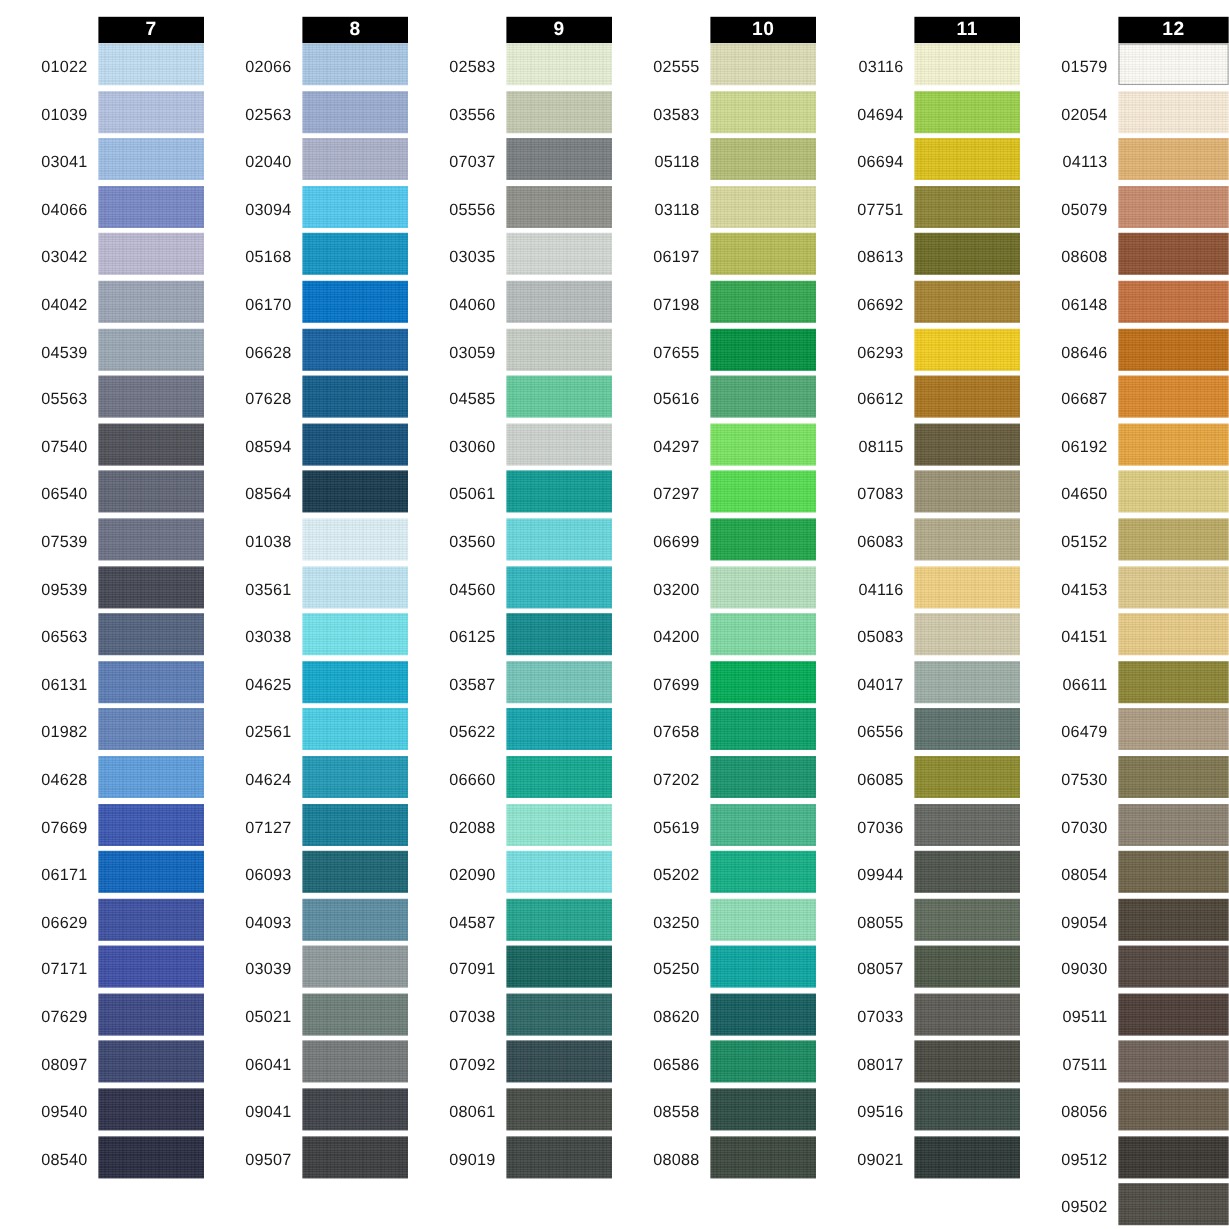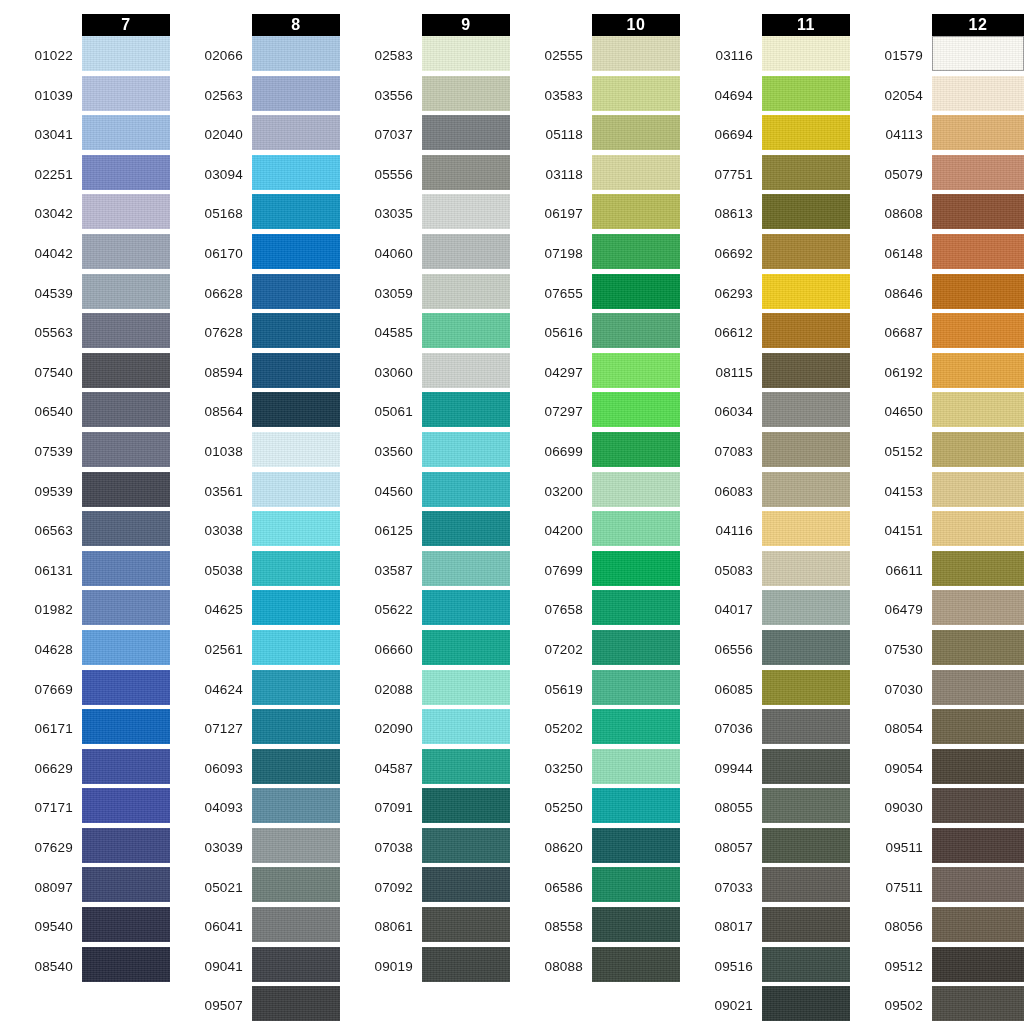--- a/index.html
+++ b/index.html
@@ -103,21 +103,21 @@
       </div>
       <div class="swatch-row">
         <div class="code">01039</div>
         <div class="swatch" style="background-color: rgb(179, 193, 224);"></div>
       </div>
       <div class="swatch-row">
         <div class="code">03041</div>
         <div class="swatch" style="background-color: rgb(157, 189, 228);"></div>
       </div>
       <div class="swatch-row">
-        <div class="code">02251</div>
+        <div class="code">04066</div>
         <div class="swatch" style="background-color: rgb(119, 135, 196);"></div>
       </div>
       <div class="swatch-row">
         <div class="code">03042</div>
         <div class="swatch" style="background-color: rgb(186, 185, 210);"></div>
       </div>
       <div class="swatch-row">
         <div class="code">04042</div>
         <div class="swatch" style="background-color: rgb(155, 164, 181);"></div>
       </div>
@@ -245,24 +245,20 @@
       </div>
       <div class="swatch-row">
         <div class="code">03561</div>
         <div class="swatch" style="background-color: rgb(191, 228, 242);"></div>
       </div>
       <div class="swatch-row">
         <div class="code">03038</div>
         <div class="swatch" style="background-color: rgb(114, 225, 234);"></div>
       </div>
       <div class="swatch-row">
-        <div class="code">05038</div>
-        <div class="swatch" style="background-color: rgb(44, 188, 196);"></div>
-      </div>
-      <div class="swatch-row">
         <div class="code">04625</div>
         <div class="swatch" style="background-color: rgb(18, 167, 203);"></div>
       </div>
       <div class="swatch-row">
         <div class="code">02561</div>
         <div class="swatch" style="background-color: rgb(73, 205, 228);"></div>
       </div>
       <div class="swatch-row">
         <div class="code">04624</div>
         <div class="swatch" style="background-color: rgb(32, 152, 180);"></div>
@@ -539,24 +535,20 @@
       </div>
       <div class="swatch-row">
         <div class="code">06612</div>
         <div class="swatch" style="background-color: rgb(169, 117, 30);"></div>
       </div>
       <div class="swatch-row">
         <div class="code">08115</div>
         <div class="swatch" style="background-color: rgb(100, 90, 60);"></div>
       </div>
       <div class="swatch-row">
-        <div class="code">06034</div>
-        <div class="swatch" style="background-color: rgb(138, 138, 130);"></div>
-      </div>
-      <div class="swatch-row">
         <div class="code">07083</div>
         <div class="swatch" style="background-color: rgb(154, 146, 117);"></div>
       </div>
       <div class="swatch-row">
         <div class="code">06083</div>
         <div class="swatch" style="background-color: rgb(178, 169, 138);"></div>
       </div>
       <div class="swatch-row">
         <div class="code">04116</div>
         <div class="swatch" style="background-color: rgb(240, 208, 129);"></div>

